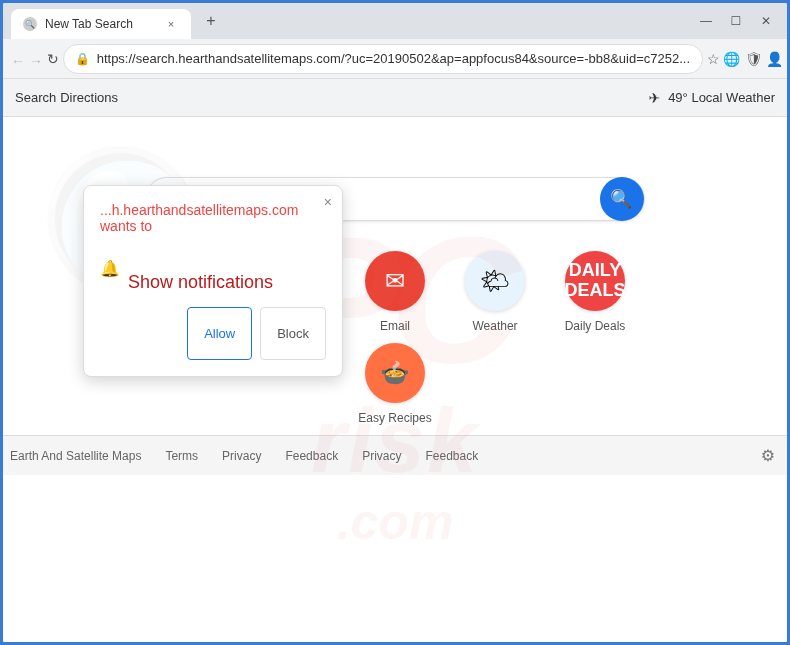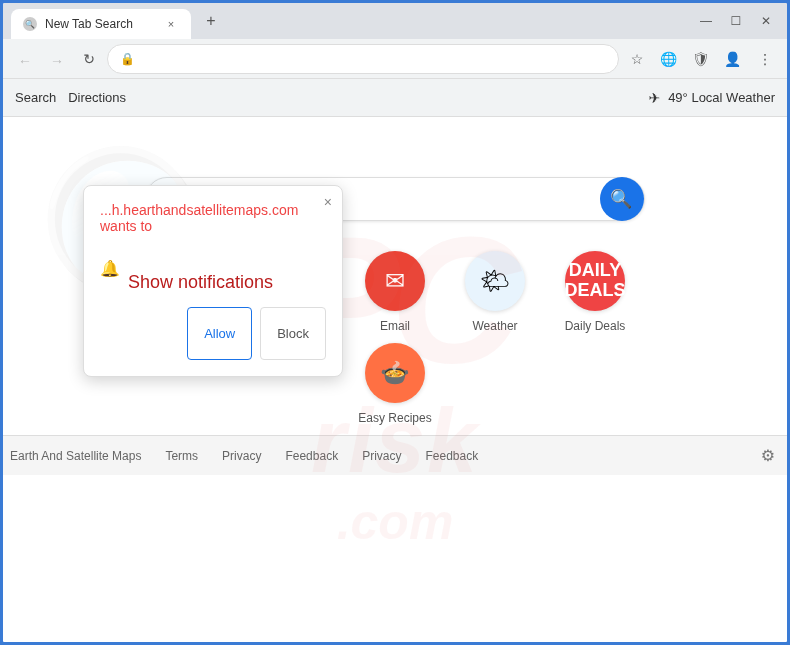--- a/index.html
+++ b/index.html
@@ -20,21 +20,21 @@
     
     .address-bar { background: #f1f3f4; display: flex; align-items: center; height: 40px; padding: 0 8px; gap: 4px; border-bottom: 1px solid #ddd; }
     .nav-btn { width: 28px; height: 28px; border-radius: 50%; border: none; background: none; cursor: pointer; display: flex; align-items: center; justify-content: center; color: #555; font-size: 14px; }
     .nav-btn.disabled { color: #bbb; cursor: default; }
     .url-bar { flex: 1; background: white; border: 1px solid #ddd; border-radius: 20px; height: 30px; display: flex; align-items: center; padding: 0 12px; gap: 6px; font-size: 12px; color: #333; }
     .url-bar .lock-icon { color: #5f6368; font-size: 12px; }
     .url-text { flex: 1; overflow: hidden; text-overflow: ellipsis; white-space: nowrap; font-size: 13px; }
     .star-btn, .chrome-btn, .shield-btn, .profile-btn, .menu-btn { width: 28px; height: 28px; border-radius: 50%; border: none; background: none; cursor: pointer; display: flex; align-items: center; justify-content: center; font-size: 14px; color: #555; }
 
     
-    .toolbar { background: #f1f3f4; display: flex; align-items: center; height: 38px; padding: 0 12px; gap: 12px; border-bottom: 1px solid #ddd; font-size: 13px; color: #333; }
+    .toolbar { background: #f1f3f4; display: flex; align-items: center; height: 38px; padding: 0 12px; gap: 4px; border-bottom: 1px solid #ddd; font-size: 13px; color: #333; }
     .toolbar-search { font-size: 13px; }
     .toolbar-right { margin-left: auto; display: flex; align-items: center; gap: 8px; font-size: 13px; }
     .airplane-icon { font-size: 14px; }
 
     
     .main-content { flex: 1; background: white; position: relative; overflow: hidden; }
 
     
     .watermark { position: absolute; top: 50%; left: 50%; transform: translate(-50%, -50%); display: flex; flex-direction: column; align-items: center; opacity: 0.07; pointer-events: none; }
     .wm-pc { font-size: 180px; font-weight: bold; color: #e57373; letter-spacing: -10px; font-style: italic; line-height: 1; }
@@ -94,20 +94,21 @@
       <button class="win-btn">✕</button>
     </div>
   </div>
 
   <div class="address-bar">
     <button class="nav-btn disabled">←</button>
     <button class="nav-btn disabled">→</button>
     <button class="nav-btn">↻</button>
     <div class="url-bar">
       <span class="lock-icon">🔒</span>
+      <span class="url-text">https://search.hearthandsatellitemaps.com/?uc=20190502&amp;ap=appfocus84&amp;source=-bb8&amp;uid=c7252...</span>
     </div>
     <button class="star-btn">☆</button>
     <button class="chrome-btn">🌐</button>
     <button class="shield-btn">🛡</button>
     <button class="profile-btn">👤</button>
     <button class="menu-btn">⋮</button>
   </div>
 
   <div class="toolbar">
     <span class="toolbar-search">Search</span>

